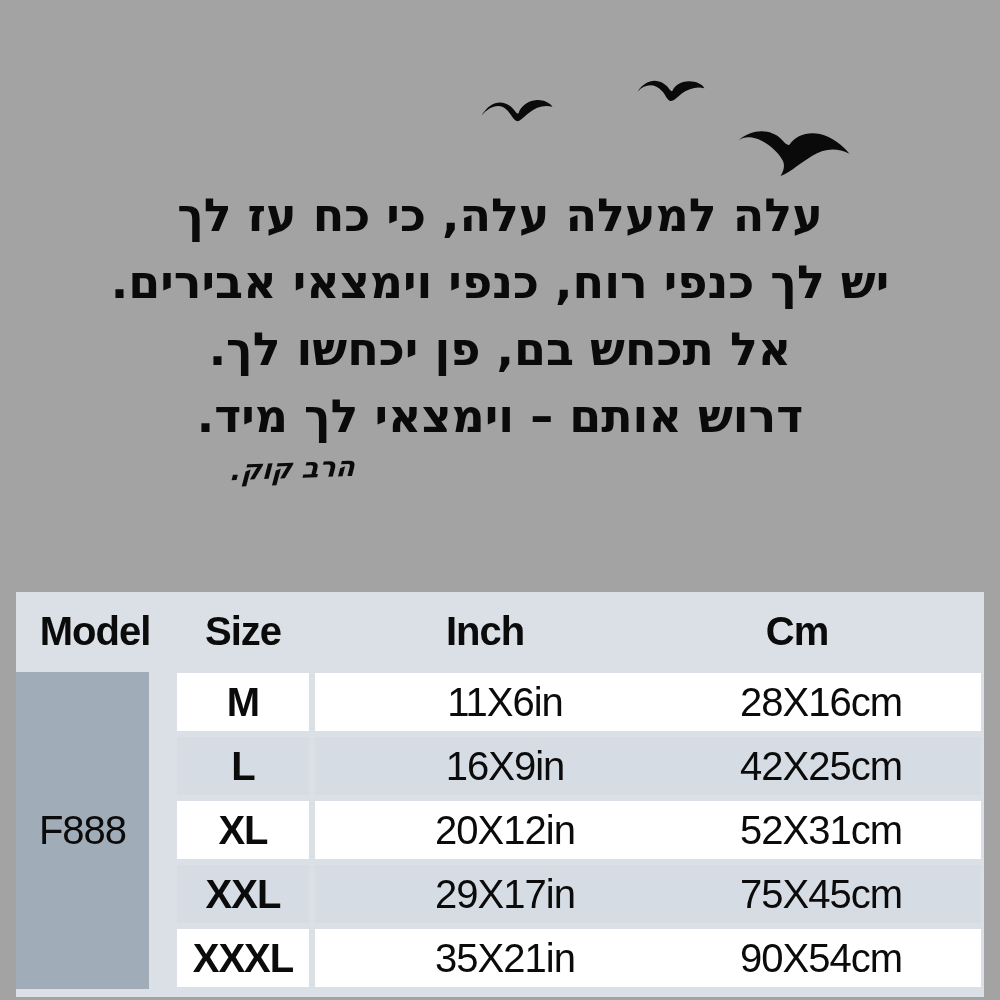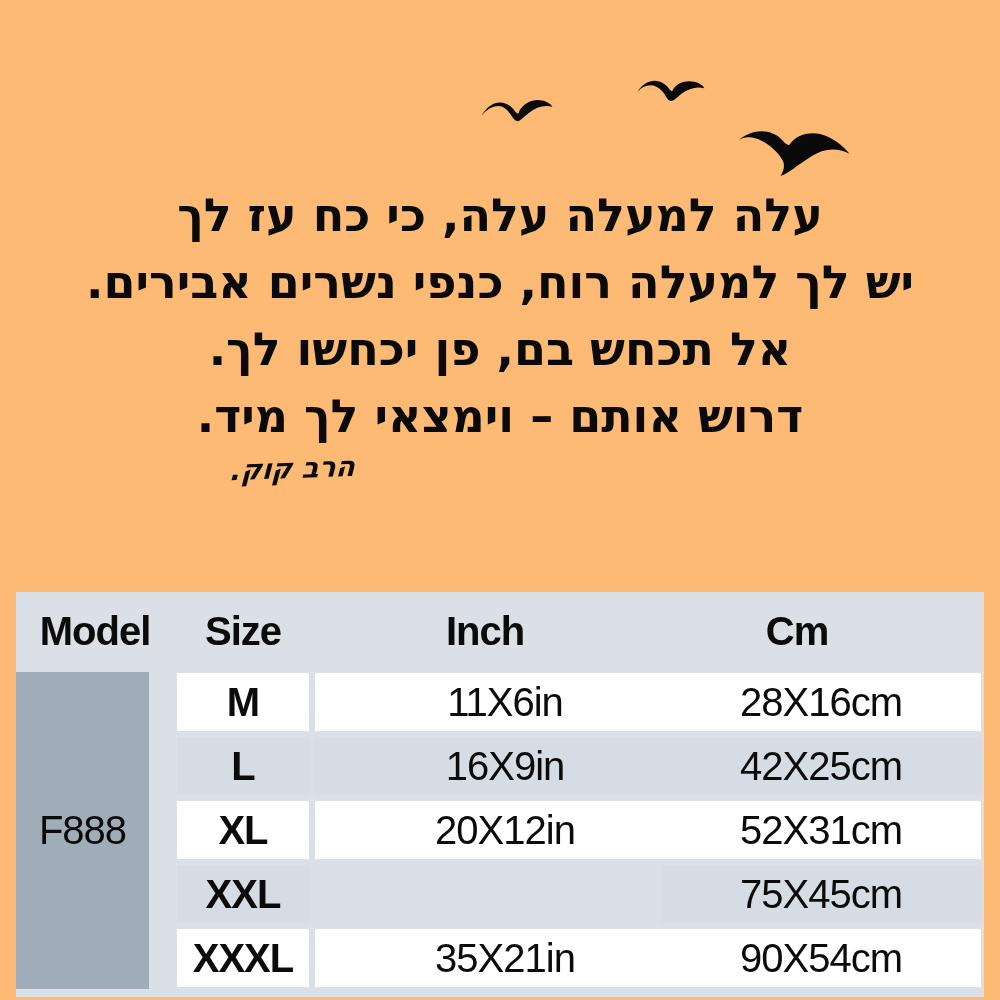--- a/index.html
+++ b/index.html
@@ -1,17 +1,17 @@
 <!DOCTYPE html>
 <html><head>
 <meta charset="utf-8">
 <style>
   html,body{margin:0;padding:0;background:#ffffff;}
   .canvas{
-    position:relative;width:1000px;height:1000px;background:#fdba74;
+    position:relative;width:1000px;height:1000px;background:#a3a3a3;
     font-family:"Liberation Sans",sans-serif;color:#0b0b0b;overflow:hidden;
   }
 
   
   .bird{position:absolute;}
   .bird svg{display:block;width:100%;height:100%;}
 
   
   .quote{
     position:absolute;top:182px;left:0;width:1000px;
@@ -77,21 +77,21 @@
     </svg>
   </div>
   <div class="bird" style="left:730px;top:126px;width:128px;height:50px;">
     <svg viewBox="0 0 130 56" xmlns="http://www.w3.org/2000/svg">
       <path fill="#0a0a0a" d="M3 16 C18 3 38 3 50 14 C54 18 57 22 60 21 C66 11 80 6 94 9 C107 12 120 22 127 31 C113 24 99 25 86 33 C80 37 74 41 68 45 C63 49 57 53 50 56 C54 49 55 43 52 38 C46 27 31 15 18 13 C12 12 7 13 3 16 Z"></path>
     </svg>
   </div>
 
   <div class="quote" dir="rtl">
     <div>עלה למעלה עלה, כי כח עז לך</div>
-    <div>יש לך למעלה רוח, כנפי נשרים אבירים.</div>
+    <div>יש לך כנפי רוח, כנפי וימצאי אבירים.</div>
     <div>אל תכחש בם, פן יכחשו לך.</div>
     <div>דרוש אותם – וימצאי לך מיד.</div>
   </div>
   <div class="signature" dir="rtl">הרב קוק.</div>
 
   <div class="sizetable">
 
     <div class="thead">
       <div class="th th-model">Model</div>
       <div class="th th-size">Size</div>
@@ -114,20 +114,21 @@
     </div>
 
     <div class="trow row-white" style="top:206px">
       <div class="cell c-size">XL</div>
       <div class="cell c-inch">20X12in</div>
       <div class="cell c-cm">52X31cm</div>
     </div>
 
     <div class="trow row-gray" style="top:270px">
       <div class="cell c-size">XXL</div>
+      <div class="cell c-inch">29X17in</div>
       <div class="cell c-cm">75X45cm</div>
     </div>
 
     <div class="trow row-white" style="top:334px">
       <div class="cell c-size">XXXL</div>
       <div class="cell c-inch">35X21in</div>
       <div class="cell c-cm">90X54cm</div>
     </div>
 
   </div>

